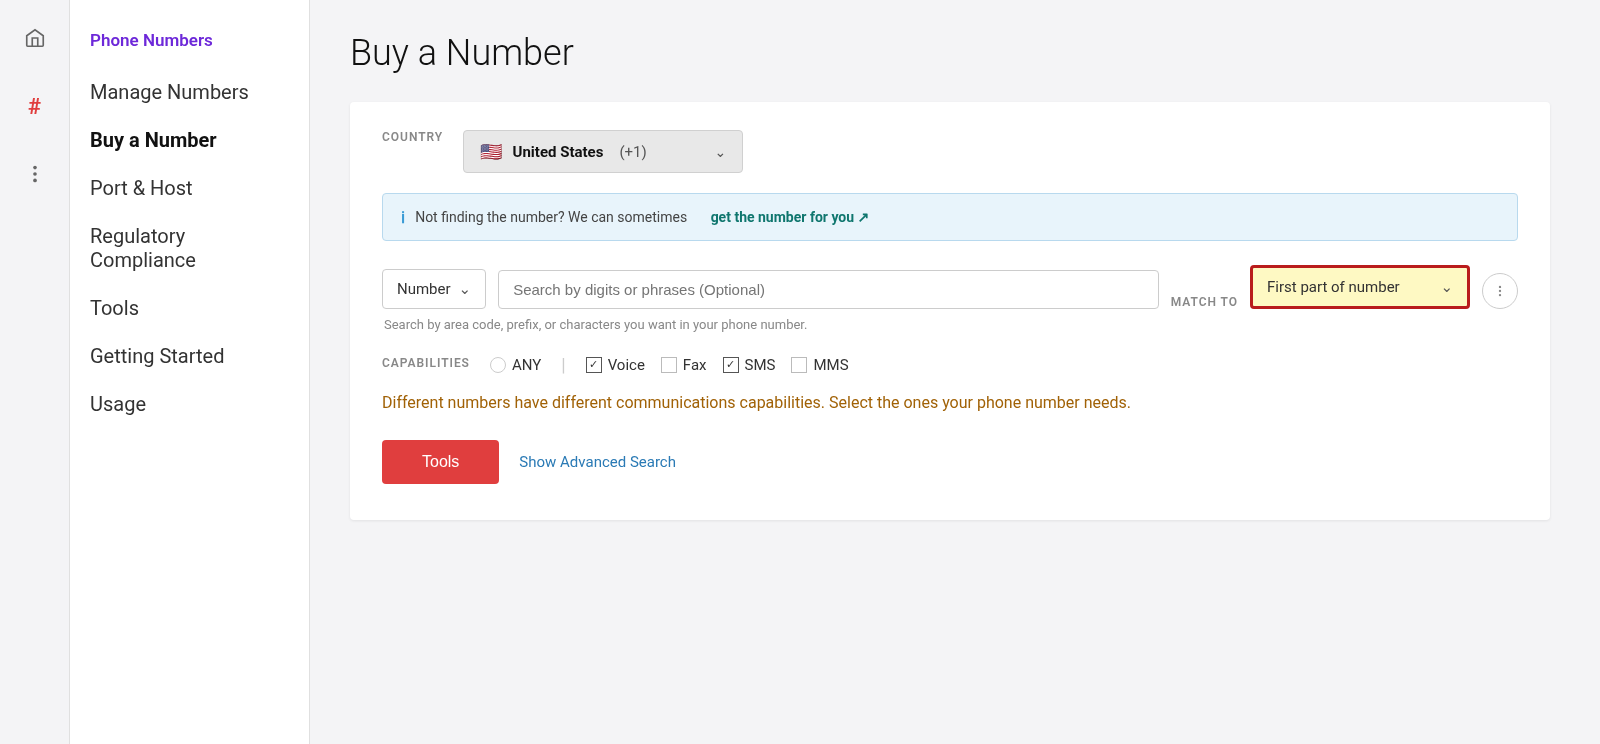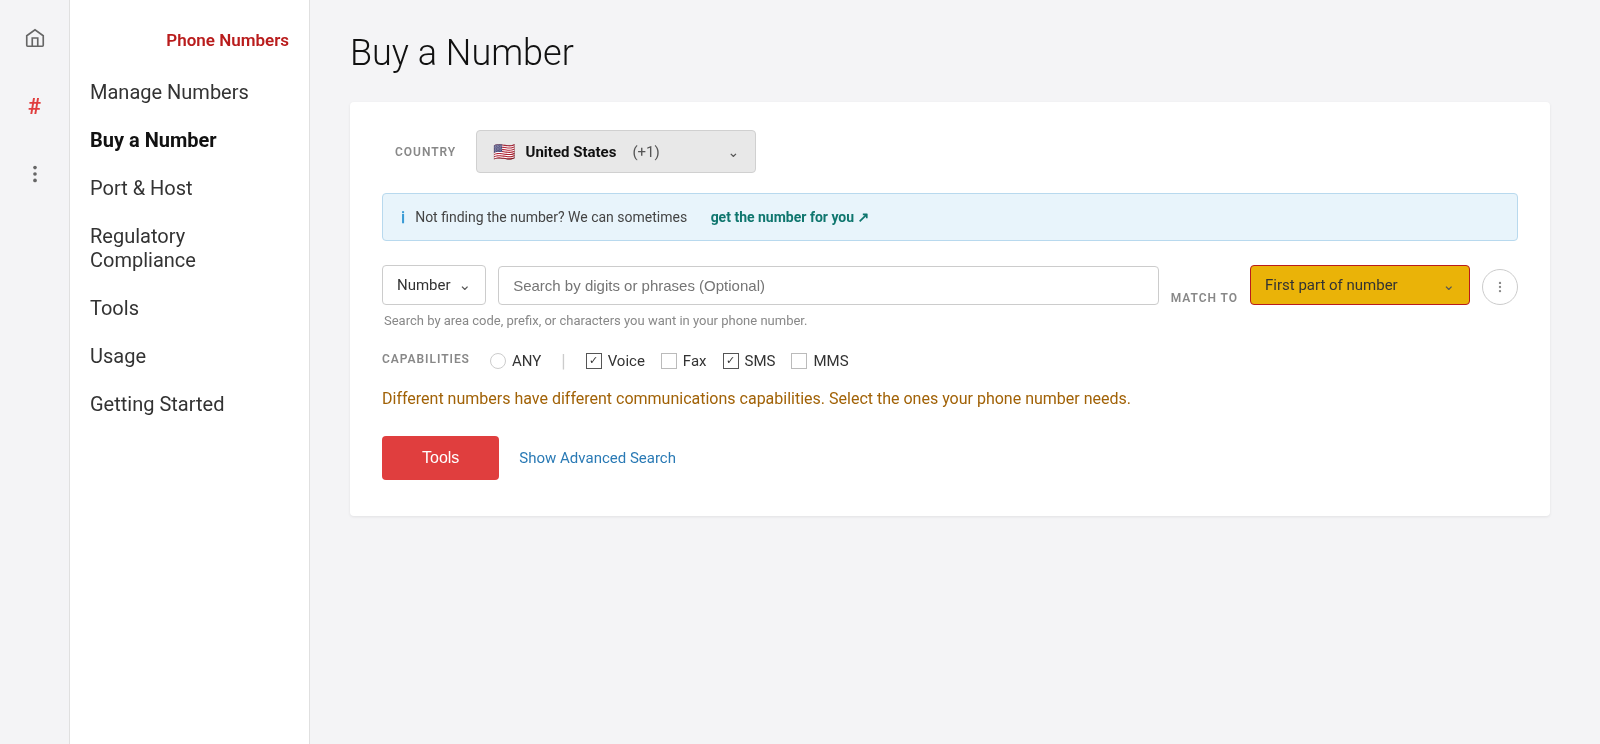--- a/index.html
+++ b/index.html
@@ -36,25 +36,24 @@
     }
 
     
     .nav-sidebar {
       width: 240px;
       background: #fff;
       border-right: 1px solid #e0e0e0;
       padding-top: 20px;
     }
     .nav-sidebar .nav-section-title {
-      color: #b91c1c;
+      color: #6d28d9;
       font-size: 17px;
       font-weight: 600;
       padding: 10px 20px 18px 20px;
-      text-align: right;
     }
     .nav-sidebar .nav-item {
       padding: 12px 20px;
       font-size: 20px;
       color: #333;
       cursor: pointer;
       display: block;
     }
     .nav-sidebar .nav-item.active {
       font-weight: 700;
@@ -80,24 +79,22 @@
       background: #fff;
       border-radius: 4px;
       padding: 28px 32px 36px 32px;
       box-shadow: 0 1px 3px rgba(0,0,0,0.08);
       max-width: 1200px;
     }
 
     
     .country-row {
       display: flex;
-      align-items: center;
       gap: 20px;
       margin-bottom: 20px;
-      margin-left: 13px;
     }
     .country-label {
       font-size: 12px;
       font-weight: 600;
       color: #888;
       letter-spacing: 0.08em;
       text-transform: uppercase;
     }
     .country-select {
       display: flex;
@@ -192,27 +189,27 @@
       font-weight: 600;
       color: #888;
       letter-spacing: 0.08em;
       text-transform: uppercase;
       white-space: nowrap;
     }
     .match-select {
       display: flex;
       align-items: center;
       gap: 8px;
-      border: 1px solid #b91c1c;
+      border: 3px solid #b91c1c;
       border-radius: 4px;
       padding: 10px 14px;
       cursor: pointer;
       font-size: 15px;
       color: #333;
-      background: #eab308;
+      background: #fef9c3;
       min-width: 220px;
     }
     .match-select .chevron { margin-left: auto; color: #555; }
 
     .circle-btn {
       width: 36px;
       height: 36px;
       border-radius: 50%;
       border: 1px solid #ccc;
       background: #fff;
@@ -343,22 +340,22 @@
   </div>
 </div>
 
 <div class="nav-sidebar">
   <div class="nav-section-title">Phone Numbers</div>
   <a class="nav-item">Manage Numbers</a>
   <a class="nav-item active">Buy a Number</a>
   <a class="nav-item">Port &amp; Host</a>
   <a class="nav-item">Regulatory Compliance</a>
   <a class="nav-item">Tools</a>
+  <a class="nav-item">Getting Started</a>
   <a class="nav-item">Usage</a>
-  <a class="nav-item">Getting Started</a>
 </div>
 
 <div class="main-content">
   <h1 class="page-title">Buy a Number</h1>
 
   <div class="card">
 
     <div class="country-row">
       <span class="country-label">COUNTRY</span>
       <div class="country-select">

